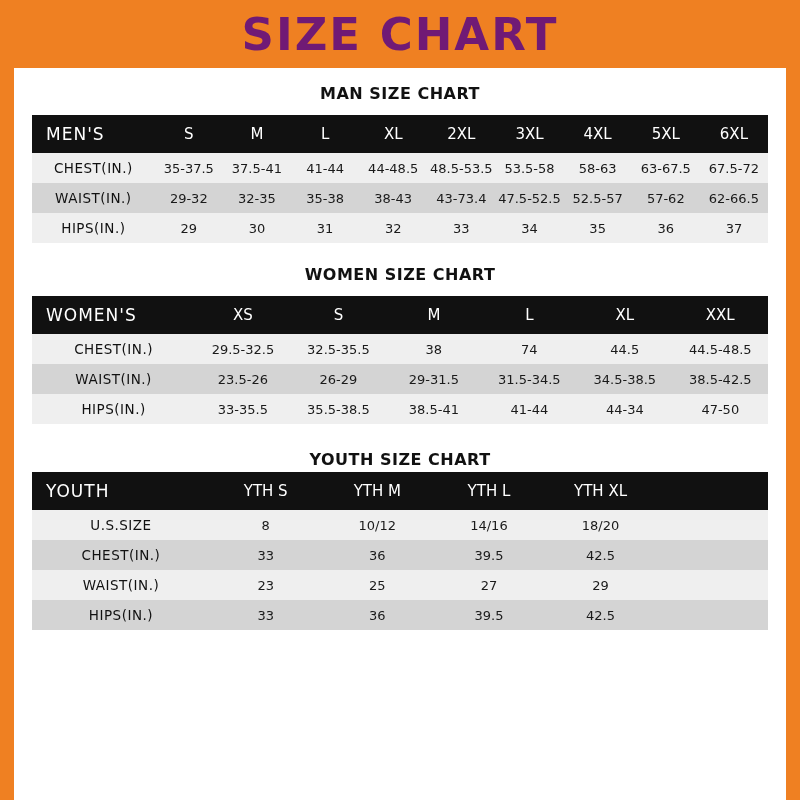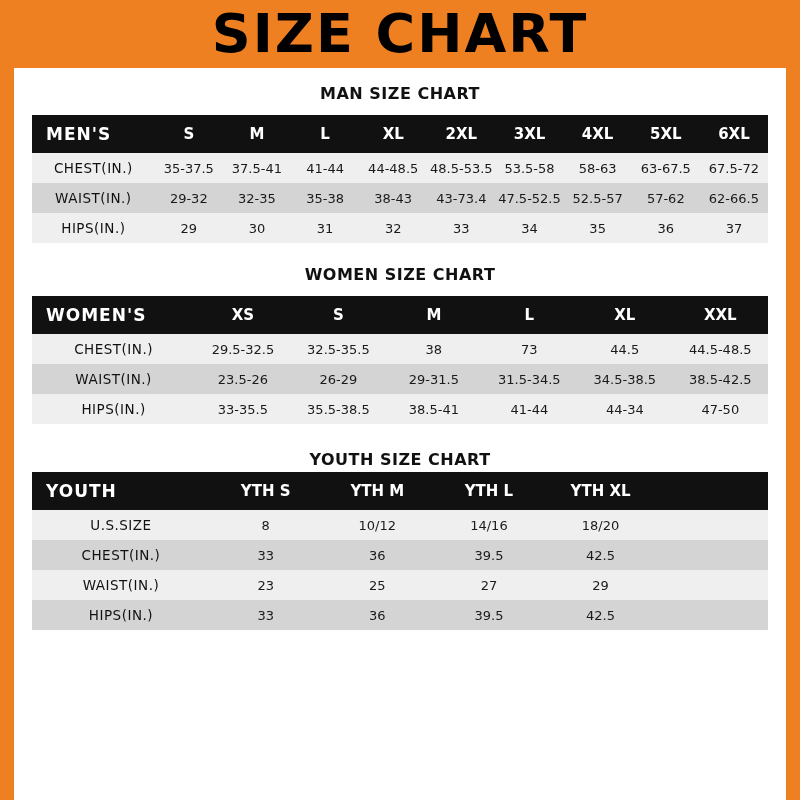--- a/index.html
+++ b/index.html
@@ -26,23 +26,23 @@
     background: #ef8022;
     height: 68px;
     display: flex;
     align-items: center;
     justify-content: center;
     margin: 0 -14px;
   }
   .header-title {
     font-family: "DejaVu Sans", sans-serif;
     font-weight: bold;
-    font-size: 54px;
+    font-size: 45px;
     letter-spacing: 2px;
-    color: #000000;
+    color: #701a75;
     line-height: 1;
   }
   .section {
     padding: 0 18px;
   }
   .section-title {
     text-align: center;
     font-family: "DejaVu Sans", sans-serif;
     font-weight: bold;
     font-size: 16px;
@@ -62,21 +62,21 @@
   table.size-table td {
     text-align: center;
     font-family: "DejaVu Sans", sans-serif;
   }
   
   .size-table thead tr {
     background: #111111;
   }
   .size-table thead th {
     color: #ffffff;
-    font-weight: bold;
+    font-weight: normal;
     font-size: 15px;
     padding: 9px 2px;
   }
   .size-table thead th.corner {
     font-size: 17px;
     letter-spacing: 1px;
     text-align: left;
     padding-left: 14px;
   }
   .size-table tbody td {
@@ -189,21 +189,21 @@
           <th>XL</th>
           <th>XXL</th>
         </tr>
       </thead>
       <tbody>
         <tr class="light">
           <td class="rowlabel">CHEST(IN.)</td>
           <td>29.5-32.5</td>
           <td>32.5-35.5</td>
           <td>38</td>
-          <td>73</td>
+          <td>74</td>
           <td>44.5</td>
           <td>44.5-48.5</td>
         </tr>
         <tr class="dark">
           <td class="rowlabel">WAIST(IN.)</td>
           <td>23.5-26</td>
           <td>26-29</td>
           <td>29-31.5</td>
           <td>31.5-34.5</td>
           <td>34.5-38.5</td>

